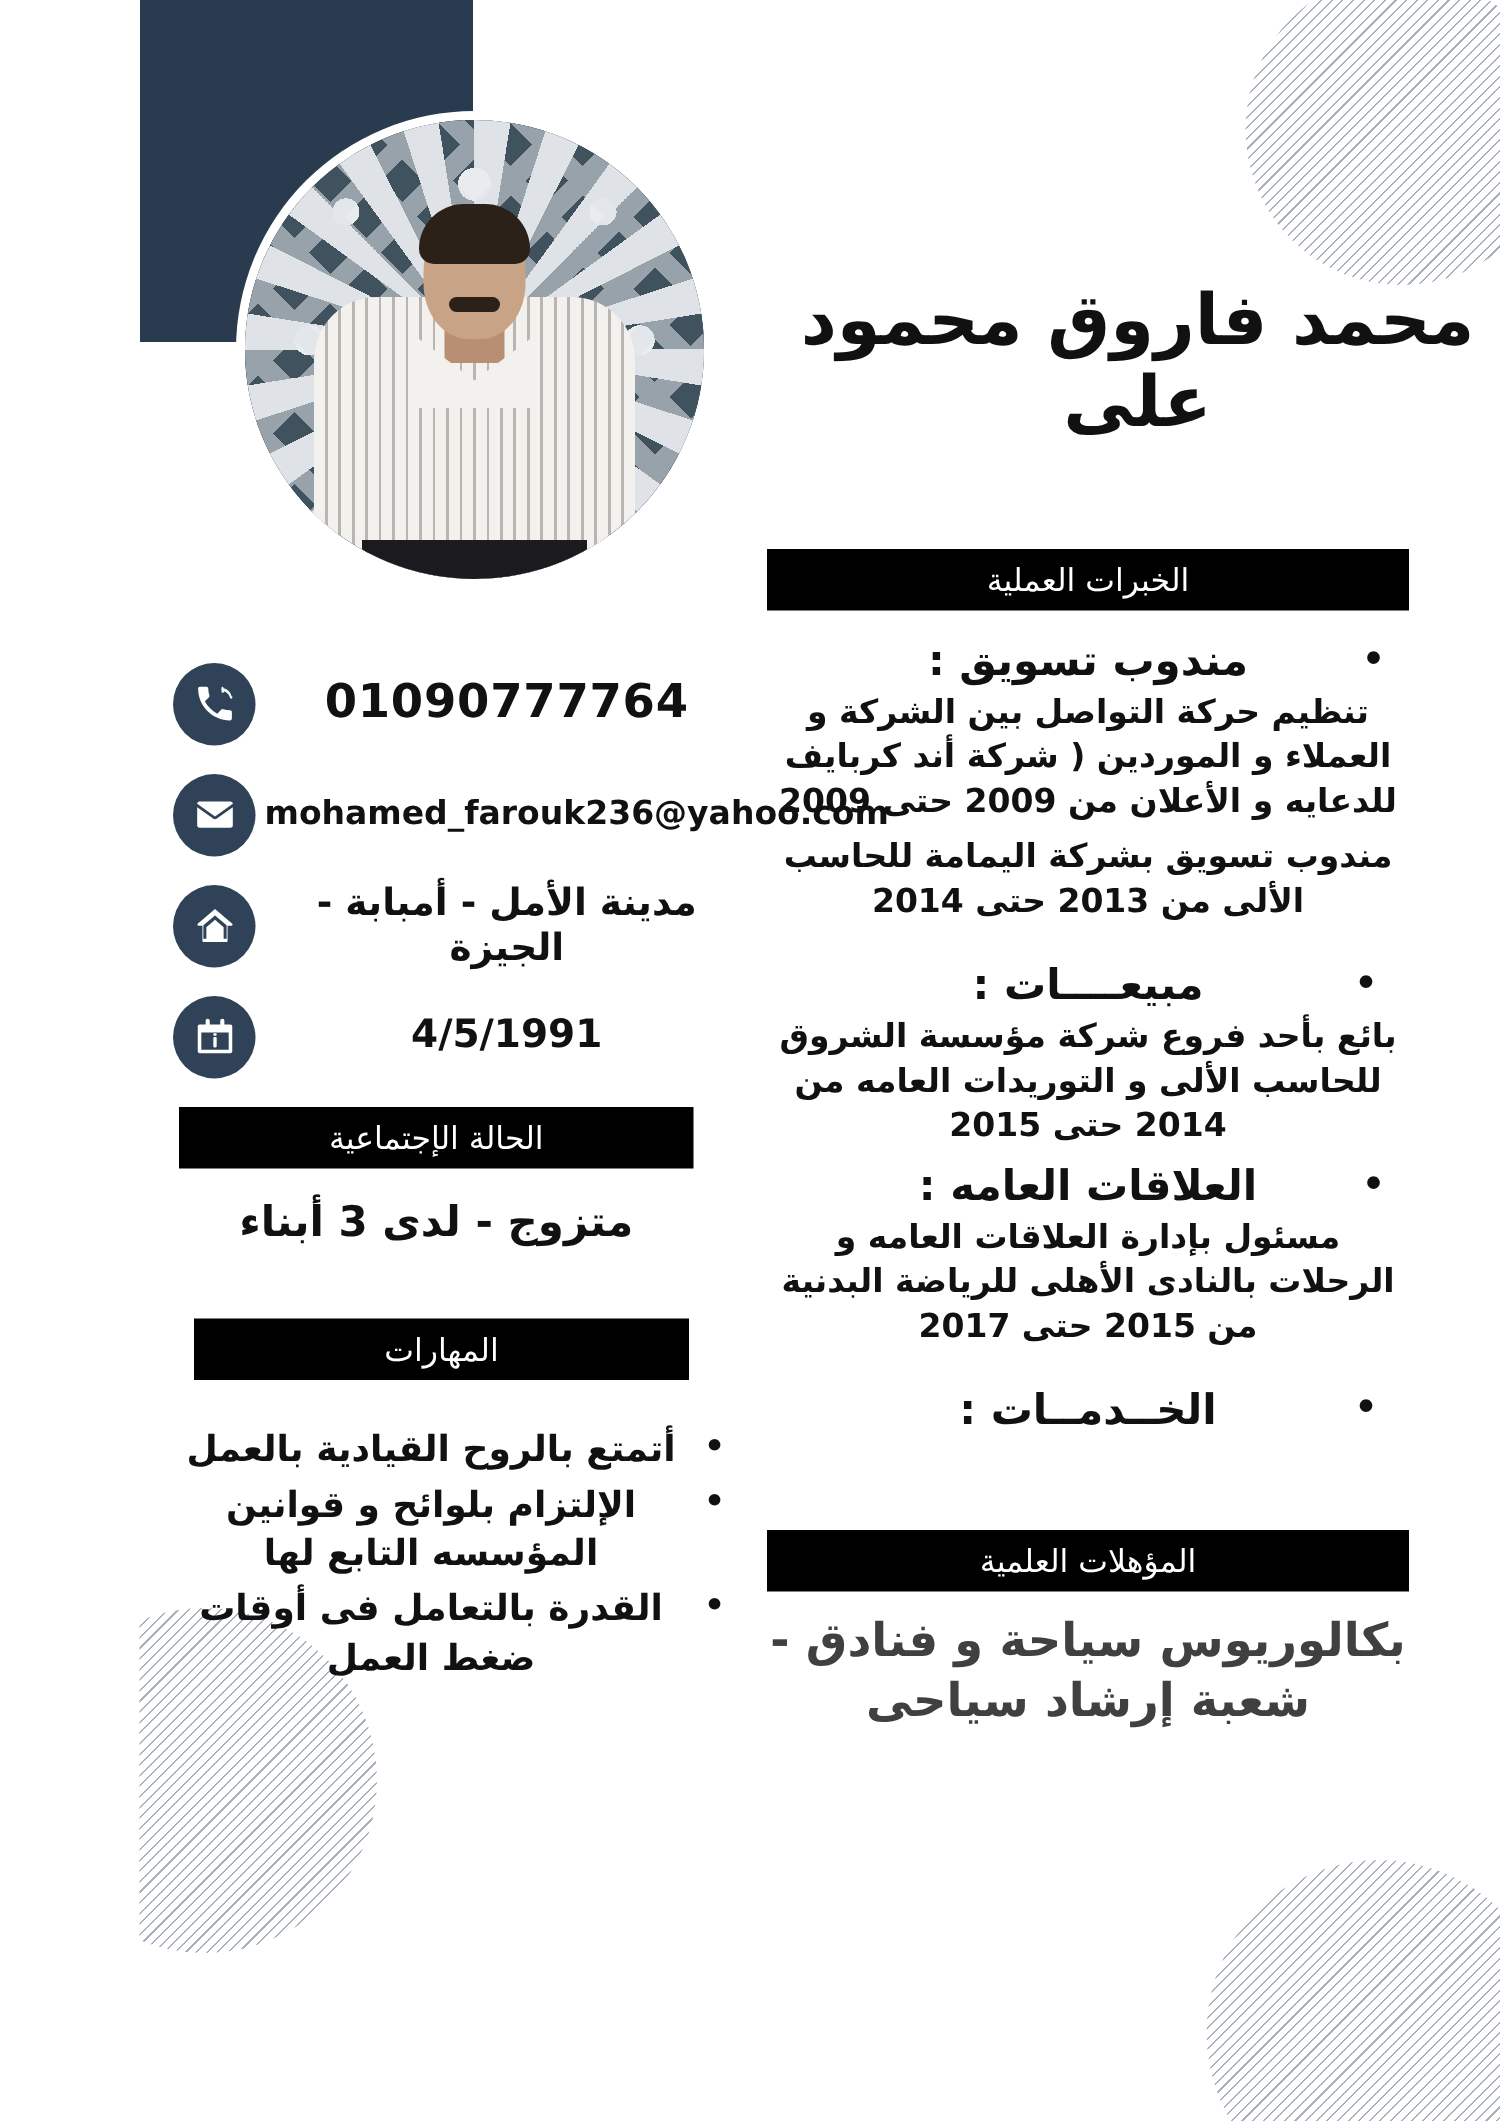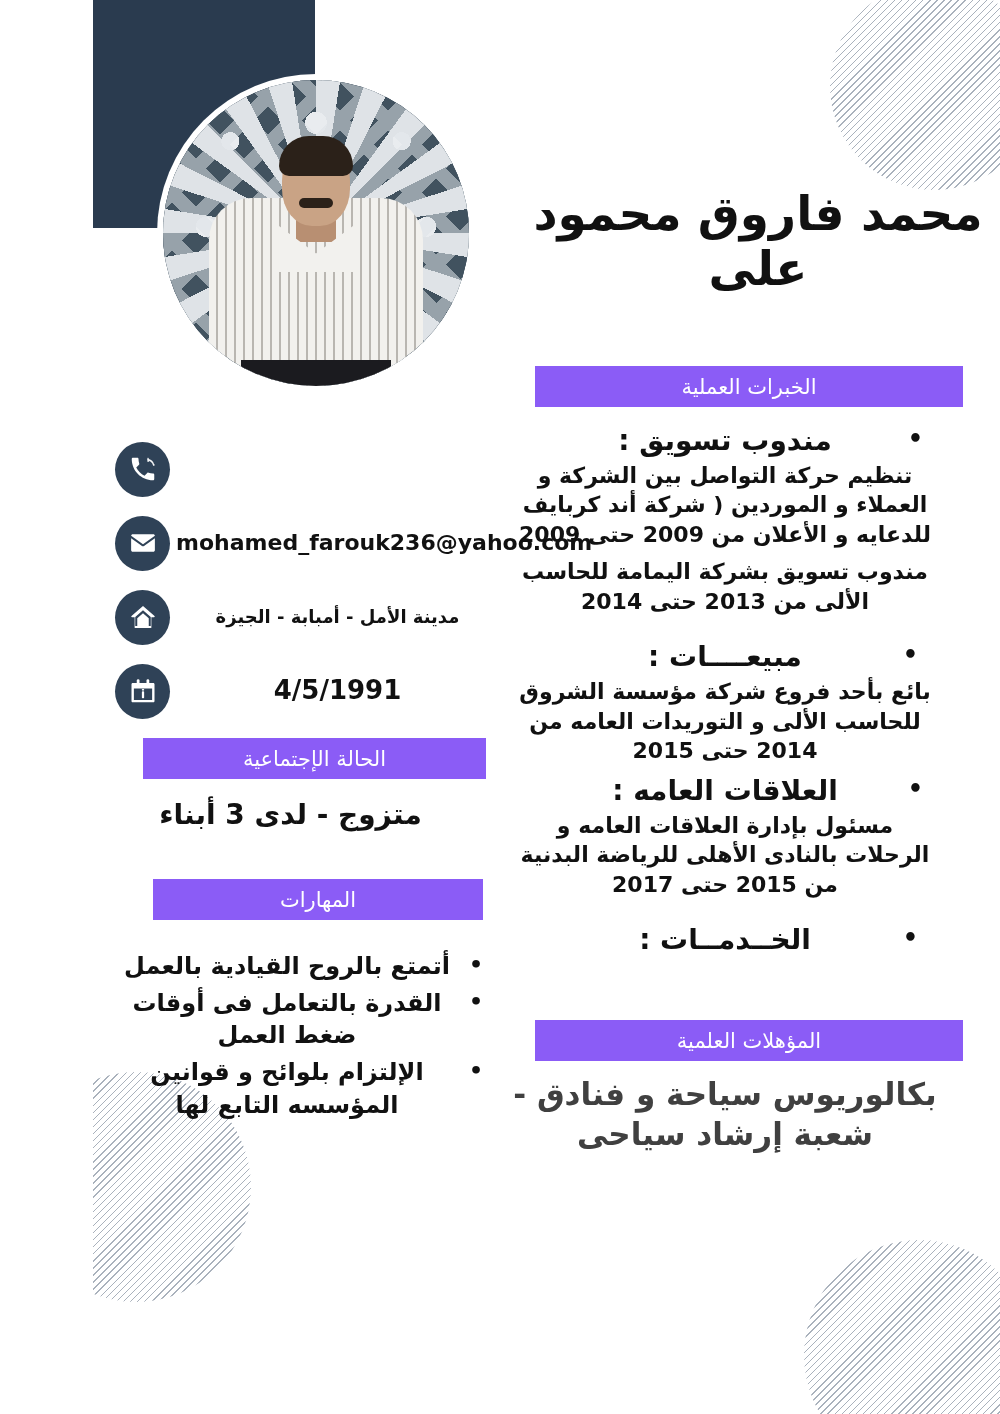--- a/index.html
+++ b/index.html
@@ -177,36 +177,35 @@
   .c-text {
     flex: 1 1 auto;
     text-align: center;
     font-size: 22px;
     font-weight: 700;
     color: #111;
     padding: 0 6px;
     line-height: 1.2;
   }
   .c-text.big { font-size: 31px; letter-spacing: .5px; }
-  .c-text.ar  { font-size: 18px; direction: rtl; }
+  .c-text.ar  { font-size: 25px; direction: rtl; }
   .c-text.date{ font-size: 26px; }
 
   
   .bar {
     position: absolute;
-    background: #8b5cf6;
+    background: #000000;
     color: #ffffff;
     display: flex;
     align-items: center;
     justify-content: center;
     font-size: 21px;
     font-weight: 400;
     letter-spacing: .5px;
     direction: rtl;
-    margin-left: 24px;
   }
 
   .bar-social  { left: 26px;  top: 738px;  width: 343px; height: 41px; }
   .bar-skills  { left: 36px;  top: 879px;  width: 330px; height: 41px; }
   .bar-exp     { left: 418px; top: 366px;  width: 428px; height: 41px; }
   .bar-edu     { left: 418px; top: 1020px; width: 428px; height: 41px; }
 
   
   .social-value {
     position: absolute;
@@ -318,20 +317,21 @@
 
   <div class="contact-list">
 
     <div class="contact-row">
       <span class="c-icon">
         <svg width="30" height="30" viewBox="0 0 24 24" fill="#ffffff">
           <path d="M6.6 10.8c1.4 2.8 3.8 5.1 6.6 6.6l2.2-2.2c.3-.3.7-.4 1-.2 1.1.4 2.3.6 3.6.6.6 0 1 .4 1 1V20c0 .6-.4 1-1 1C10.6 21 3 13.4 3 4c0-.6.4-1 1-1h3.4c.6 0 1 .4 1 1 0 1.2.2 2.4.6 3.6.1.4 0 .7-.2 1l-2.2 2.2z"></path>
           <path d="M15.6 3.2c.3-.2.7-.1.9.2.1.2.2.4.2.5 2 .5 3.6 2.1 4.1 4.1.3.1.5.4.5.7 0 .4-.3.7-.7.7-.4 0-.7-.3-.7-.7-.4-1.5-1.6-2.7-3.1-3.1 0 .4-.3.7-.7.7-.4 0-.7-.3-.7-.7 0-.3.1-.5.2-.6v-.1c-.3-.2-.4-.5-.2-.8z" opacity=".95"></path>
         </svg>
       </span>
+      <span class="c-text big">01090777764</span>
     </div>
 
     <div class="contact-row">
       <span class="c-icon">
         <svg width="30" height="30" viewBox="0 0 24 24" fill="#ffffff">
           <path d="M2.5 6.2c0-.7.6-1.2 1.3-1.2h16.4c.7 0 1.3.5 1.3 1.2L12 13 2.5 6.2z"></path>
           <path d="M2.5 8.1v9.7c0 .7.6 1.2 1.3 1.2h16.4c.7 0 1.3-.5 1.3-1.2V8.1l-8.7 6.2c-.5.3-1.1.3-1.6 0L2.5 8.1z"></path>
         </svg>
       </span>
       <span class="c-text">mohamed_farouk236@yahoo.com</span>
@@ -360,22 +360,22 @@
       <span class="c-text date">4/5/1991</span>
     </div>
   </div>
 
   <div class="bar bar-social">الحالة الإجتماعية</div>
   <div class="social-value">متزوج - لدى 3 أبناء</div>
 
   <div class="bar bar-skills">المهارات</div>
   <ul class="skills" id="skills-list">
       <li>أتمتع بالروح القيادية بالعمل</li>
+      <li>الإلتزام بلوائح و قوانين المؤسسه التابع لها</li>
       <li>القدرة بالتعامل فى أوقات ضغط العمل</li>
-      <li>الإلتزام بلوائح و قوانين المؤسسه التابع لها</li>
     </ul>
 
   <div class="bar bar-exp">الخبرات العملية</div>
   <div class="exp" id="exp-list">
       <div class="exp-block">
         <div class="exp-job">مندوب تسويق :<span class="blt">•</span></div>
         <div class="exp-desc">تنظيم حركة التواصل بين  الشركة و العملاء و الموردين ( شركة أند كربايف للدعايه و الأعلان من 2009 حتى 2009</div>
         <div class="exp-desc">مندوب تسويق بشركة اليمامة للحاسب الألى من 2013 حتى 2014</div>
       </div>
       <div class="exp-block">

